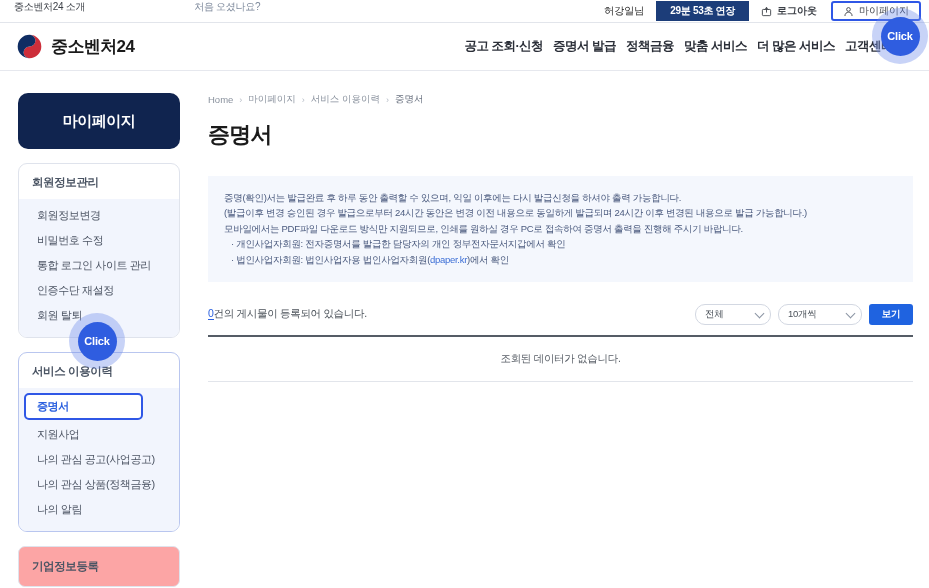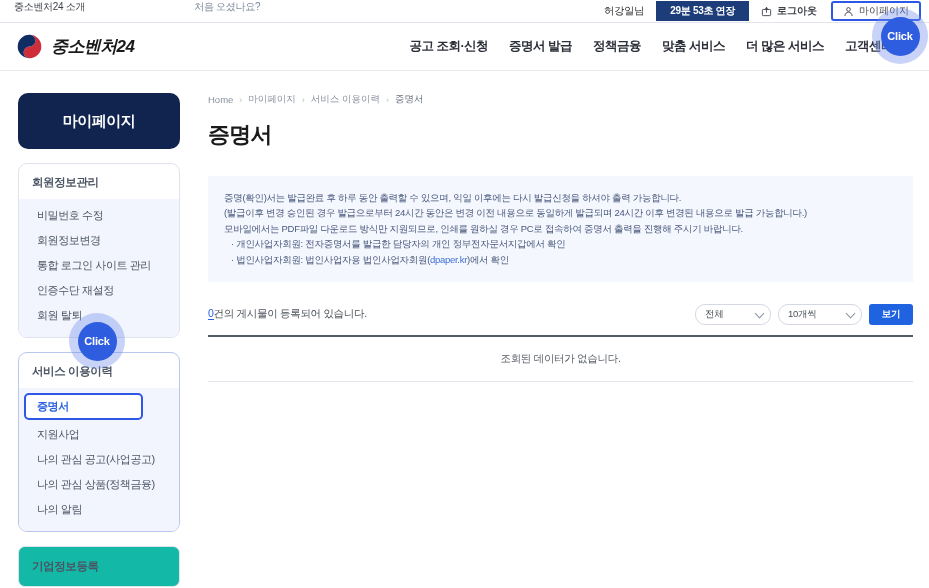--- a/index.html
+++ b/index.html
@@ -55,22 +55,22 @@
   .ico svg { display:block; }
 
   
   .header {
     height: 48px;
     display: flex; align-items: center;
     border-bottom: 1px solid #e6e8ee;
     padding: 0 18px 0 16px;
   }
   .brand { display:flex; align-items:center; gap:8px; }
-  .brand-name { font-size:17px; font-weight:bold; color:#1a1a1a; letter-spacing:-0.6px;font-style:italic; }
-  .gnb { margin-left:auto; display:flex; align-items:center; gap:21px; padding-right:18px; }
+  .brand-name { font-size:17px; font-weight:bold; color:#1a1a1a; letter-spacing:-0.6px; }
+  .gnb { margin-left:auto; display:flex; align-items:center; gap:10px; padding-right:18px; }
   .gnb-item { font-size:12.5px; font-weight:bold; color:#2b2f38; letter-spacing:-0.5px; white-space:nowrap; }
 
   
   .body-wrap { display:flex; padding: 22px 16px 0 18px; }
 
   
   .sidebar { width:162px; flex:0 0 162px; }
   .side-title {
     background:#10244f; color:#fff;
     height:56px; border-radius:10px;
@@ -94,21 +94,21 @@
   }
   .side-li.selected {
     color:#2b60df; font-weight:bold;
     border:2px solid #2f57e6; border-radius:5px;
     background:#ffffff;
     margin:1px 36px 2px 5px; padding:4px 8px 4px 11px;
   }
   .side-single {
     margin-top:14px;
     border:1px solid #dfe3ec; border-radius:7px;
-    background:#14b8a6;
+    background:#fca5a5;
     font-size:11.5px; color:#4b5564; font-weight:bold;
     padding:12px 13px; letter-spacing:-0.4px;
   }
 
   
   .content { flex:1; padding-left:28px; min-width:0; }
   .breadcrumb { display:flex; align-items:center; gap:6px; font-size:9.5px; color:#8a929e; }
   .bc-sep { color:#b6bcc6; font-size:9px; }
   .bc-item.current { color:#6b7381; }
   .page-title {
@@ -235,22 +235,22 @@
   </div>
 
   <div class="body-wrap">
 
     <aside class="sidebar">
       <div class="side-title">마이페이지</div>
 
       <div class="side-card">
         <div class="side-card-head">회원정보관리</div>
         <div class="side-list">
+          <div class="side-li">회원정보변경</div>
           <div class="side-li">비밀번호 수정</div>
-          <div class="side-li">회원정보변경</div>
           <div class="side-li">통합 로그인 사이트 관리</div>
           <div class="side-li">인증수단 재설정</div>
           <div class="side-li">회원 탈퇴</div>
         </div>
       </div>
 
       <div class="side-card active">
         <div class="side-card-head">서비스 이용이력</div>
         <div class="side-list">
           <div class="side-li selected">증명서</div>

